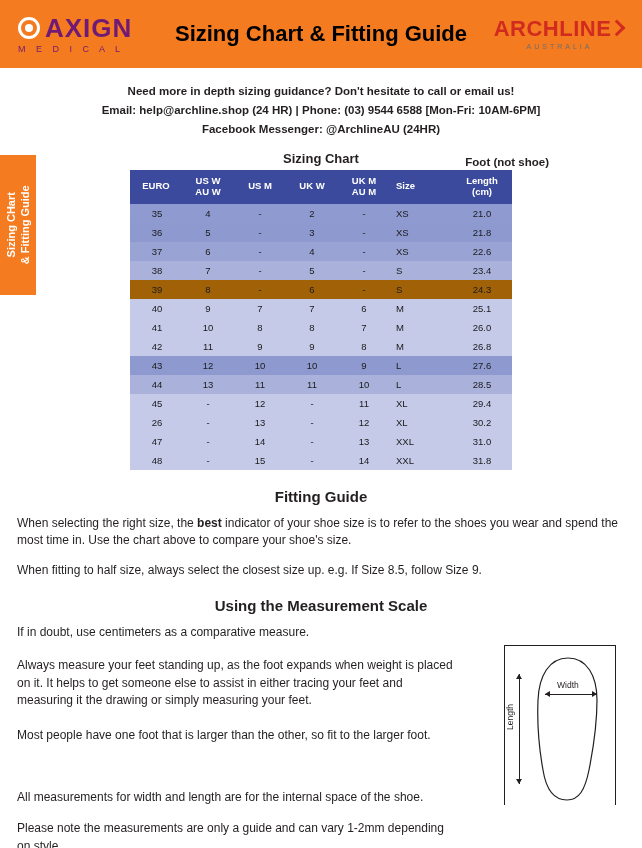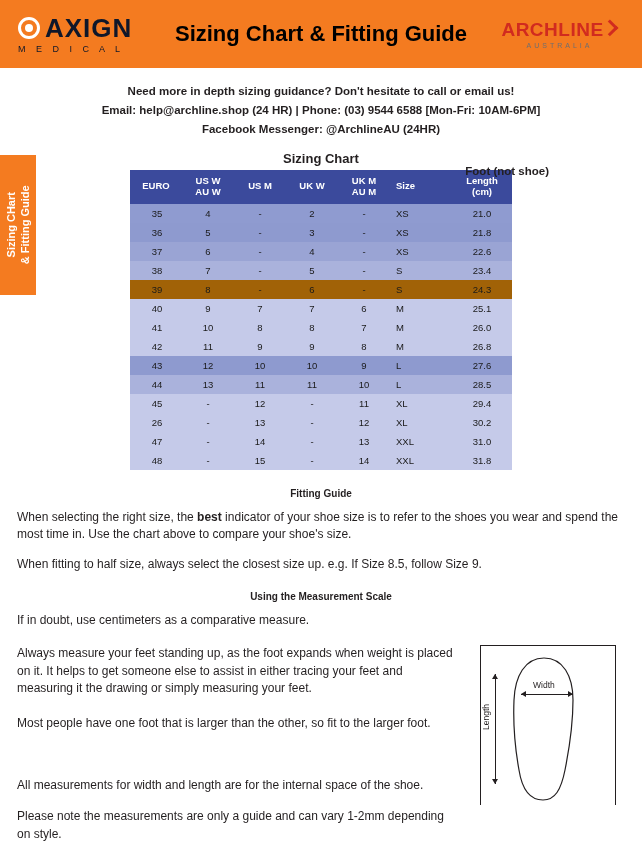--- a/index.html
+++ b/index.html
@@ -18,21 +18,21 @@
   .header {
     height: 68px;
     background: #f47b20;
     display: flex;
     align-items: center;
     position: relative;
   }
   .logo-left {
     width: 155px;
     padding-left: 18px;
-    color: #0f172a;
+    color: #701a75;
     line-height: 1;
   }
   .logo-left .brand {
     font-size: 26px;
     font-weight: bold;
     letter-spacing: 1px;
     display: flex;
     align-items: center;
   }
   .logo-left .brand .mark {
@@ -65,21 +65,21 @@
     font-weight: bold;
     color: #000000;
   }
   .logo-right {
     width: 155px;
     text-align: center;
     line-height: 1;
     padding-right: 10px;
   }
   .logo-right .brand {
-    font-size: 19px;
+    font-size: 22px;
     font-weight: bold;
     color: #d12b1f;
     letter-spacing: 0.5px;
   }
   .logo-right .brand .swoosh {
     display:inline-block;
     width: 12px; height: 12px;
     border-bottom: 3px solid #d12b1f;
     border-right: 3px solid #d12b1f;
     transform: rotate(-45deg) translateY(-3px);
@@ -127,21 +127,21 @@
   .chart-area { position: relative; padding: 0 20px; }
   .chart-title {
     text-align: center;
     font-size: 13px;
     font-weight: bold;
     margin: 6px 0 4px;
   }
   .foot-label {
     position: absolute;
     right: 93px;
-    top: 14px;
+    top: 5px;
     font-size: 11.5px;
     font-weight: bold;
   }
   table.sizing {
     border-collapse: collapse;
     width: 382px;
     margin: 4px auto 0;
     table-layout: fixed;
   }
   table.sizing th {
@@ -167,37 +167,37 @@
   .col-ukw  { width: 52px; }
   .col-ukm  { width: 52px; }
   .col-size { width: 62px; text-align: left !important; }
   .col-len  { width: 60px; }
   table.sizing th.col-size { text-align: left; padding-left: 6px; }
   table.sizing td.sz { text-align: left; padding-left: 6px; }
 
   
   .section-title {
     text-align: center;
-    font-size: 10px;
+    font-size: 15px;
     font-weight: bold;
     margin: 18px 0 10px;
   }
   .para {
     font-size: 12px;
     line-height: 1.45;
     margin: 0 24px 12px 17px;
   }
   .para b { font-weight: bold; }
 
   
   .foot-diagram {
     position: absolute;
     right: 26px;
     top: 645px;
-    width: 136px;
+    width: 112px;
     height: 160px;
     border-left: 1px solid #231f20;
     border-right: 1px solid #231f20;
     border-top: 1px solid #231f20;
   }
   .foot-diagram .arrow-len {
     position: absolute;
     left: 14px; top: 28px;
     height: 110px; width: 1px;
     background: #231f20;

